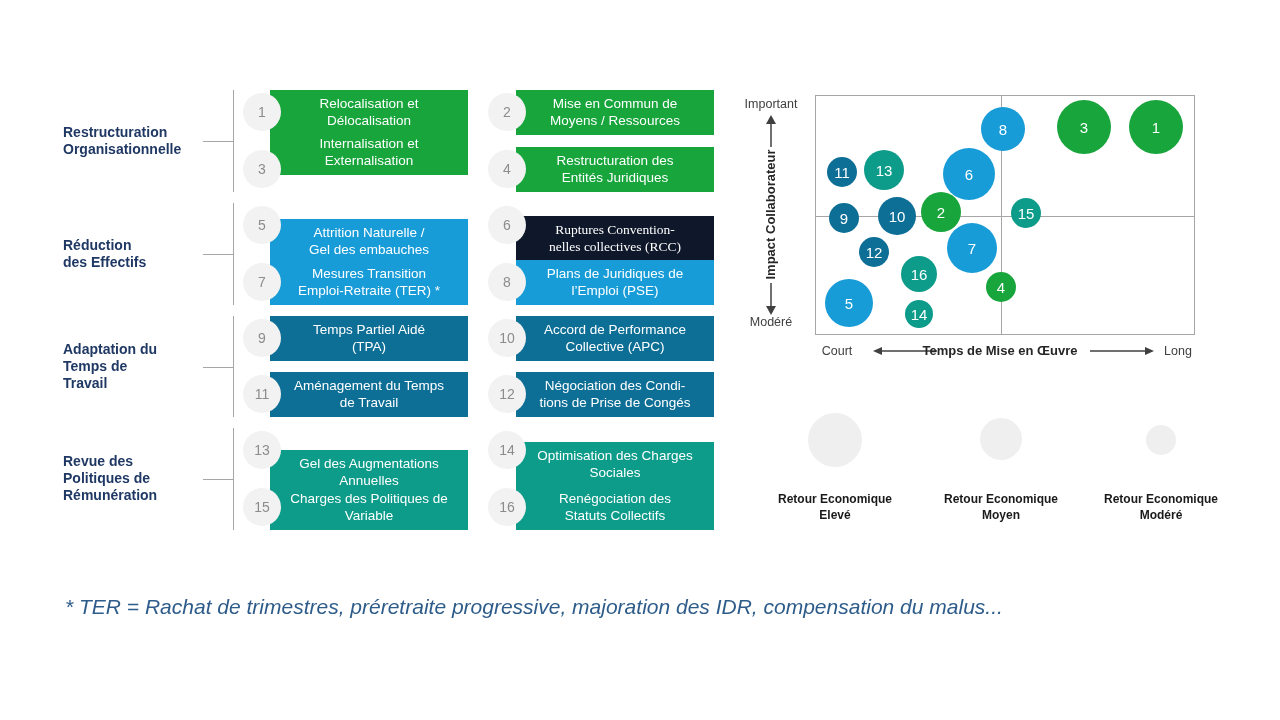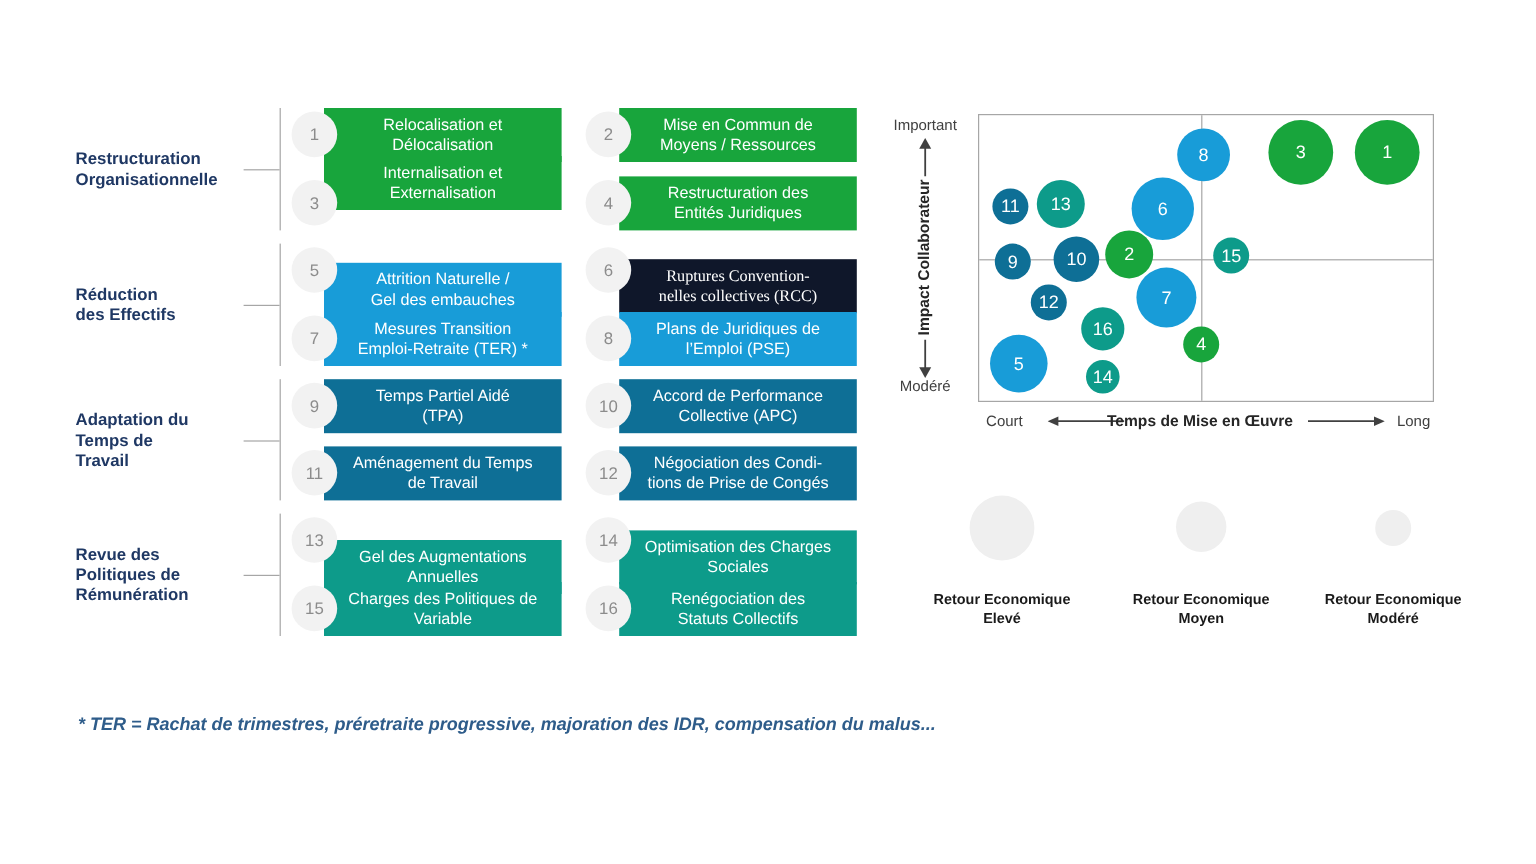--- a/index.html
+++ b/index.html
@@ -24,21 +24,21 @@
           justify-content:center;font-size:15px;}
   .axis-end{position:absolute;color:#404040;font-size:12.5px;}
   .axis-title{position:absolute;color:#262626;font-size:13px;font-weight:bold;text-align:center;}
   .y-title{left:690px;top:207px;width:160px;transform:rotate(-90deg);}
   .arrow-svg{position:absolute;}
   
   .legend-circle{position:absolute;border-radius:50%;background:#EFEFEF;}
   .legend-label{position:absolute;width:150px;text-align:center;font-weight:bold;font-size:12px;
                 color:#1A1A1A;line-height:1.3;white-space:pre-line;}
   
-  .footnote{position:absolute;left:65px;top:595px;font-style:italic;font-size:15px;color:#2E5C8A;font-weight:bold;}
+  .footnote{position:absolute;left:65px;top:595px;font-style:italic;font-size:21px;color:#2E5C8A;}
 </style>
 </head>
 <body>
 
 <div class="canvas">
 
   <div id="cat-panel">
       <div class="cat-label" style="top: 141px;">Restructuration
 Organisationnelle</div>
       <div class="bracket-v" style="top: 90px; height: 102px;"></div>

